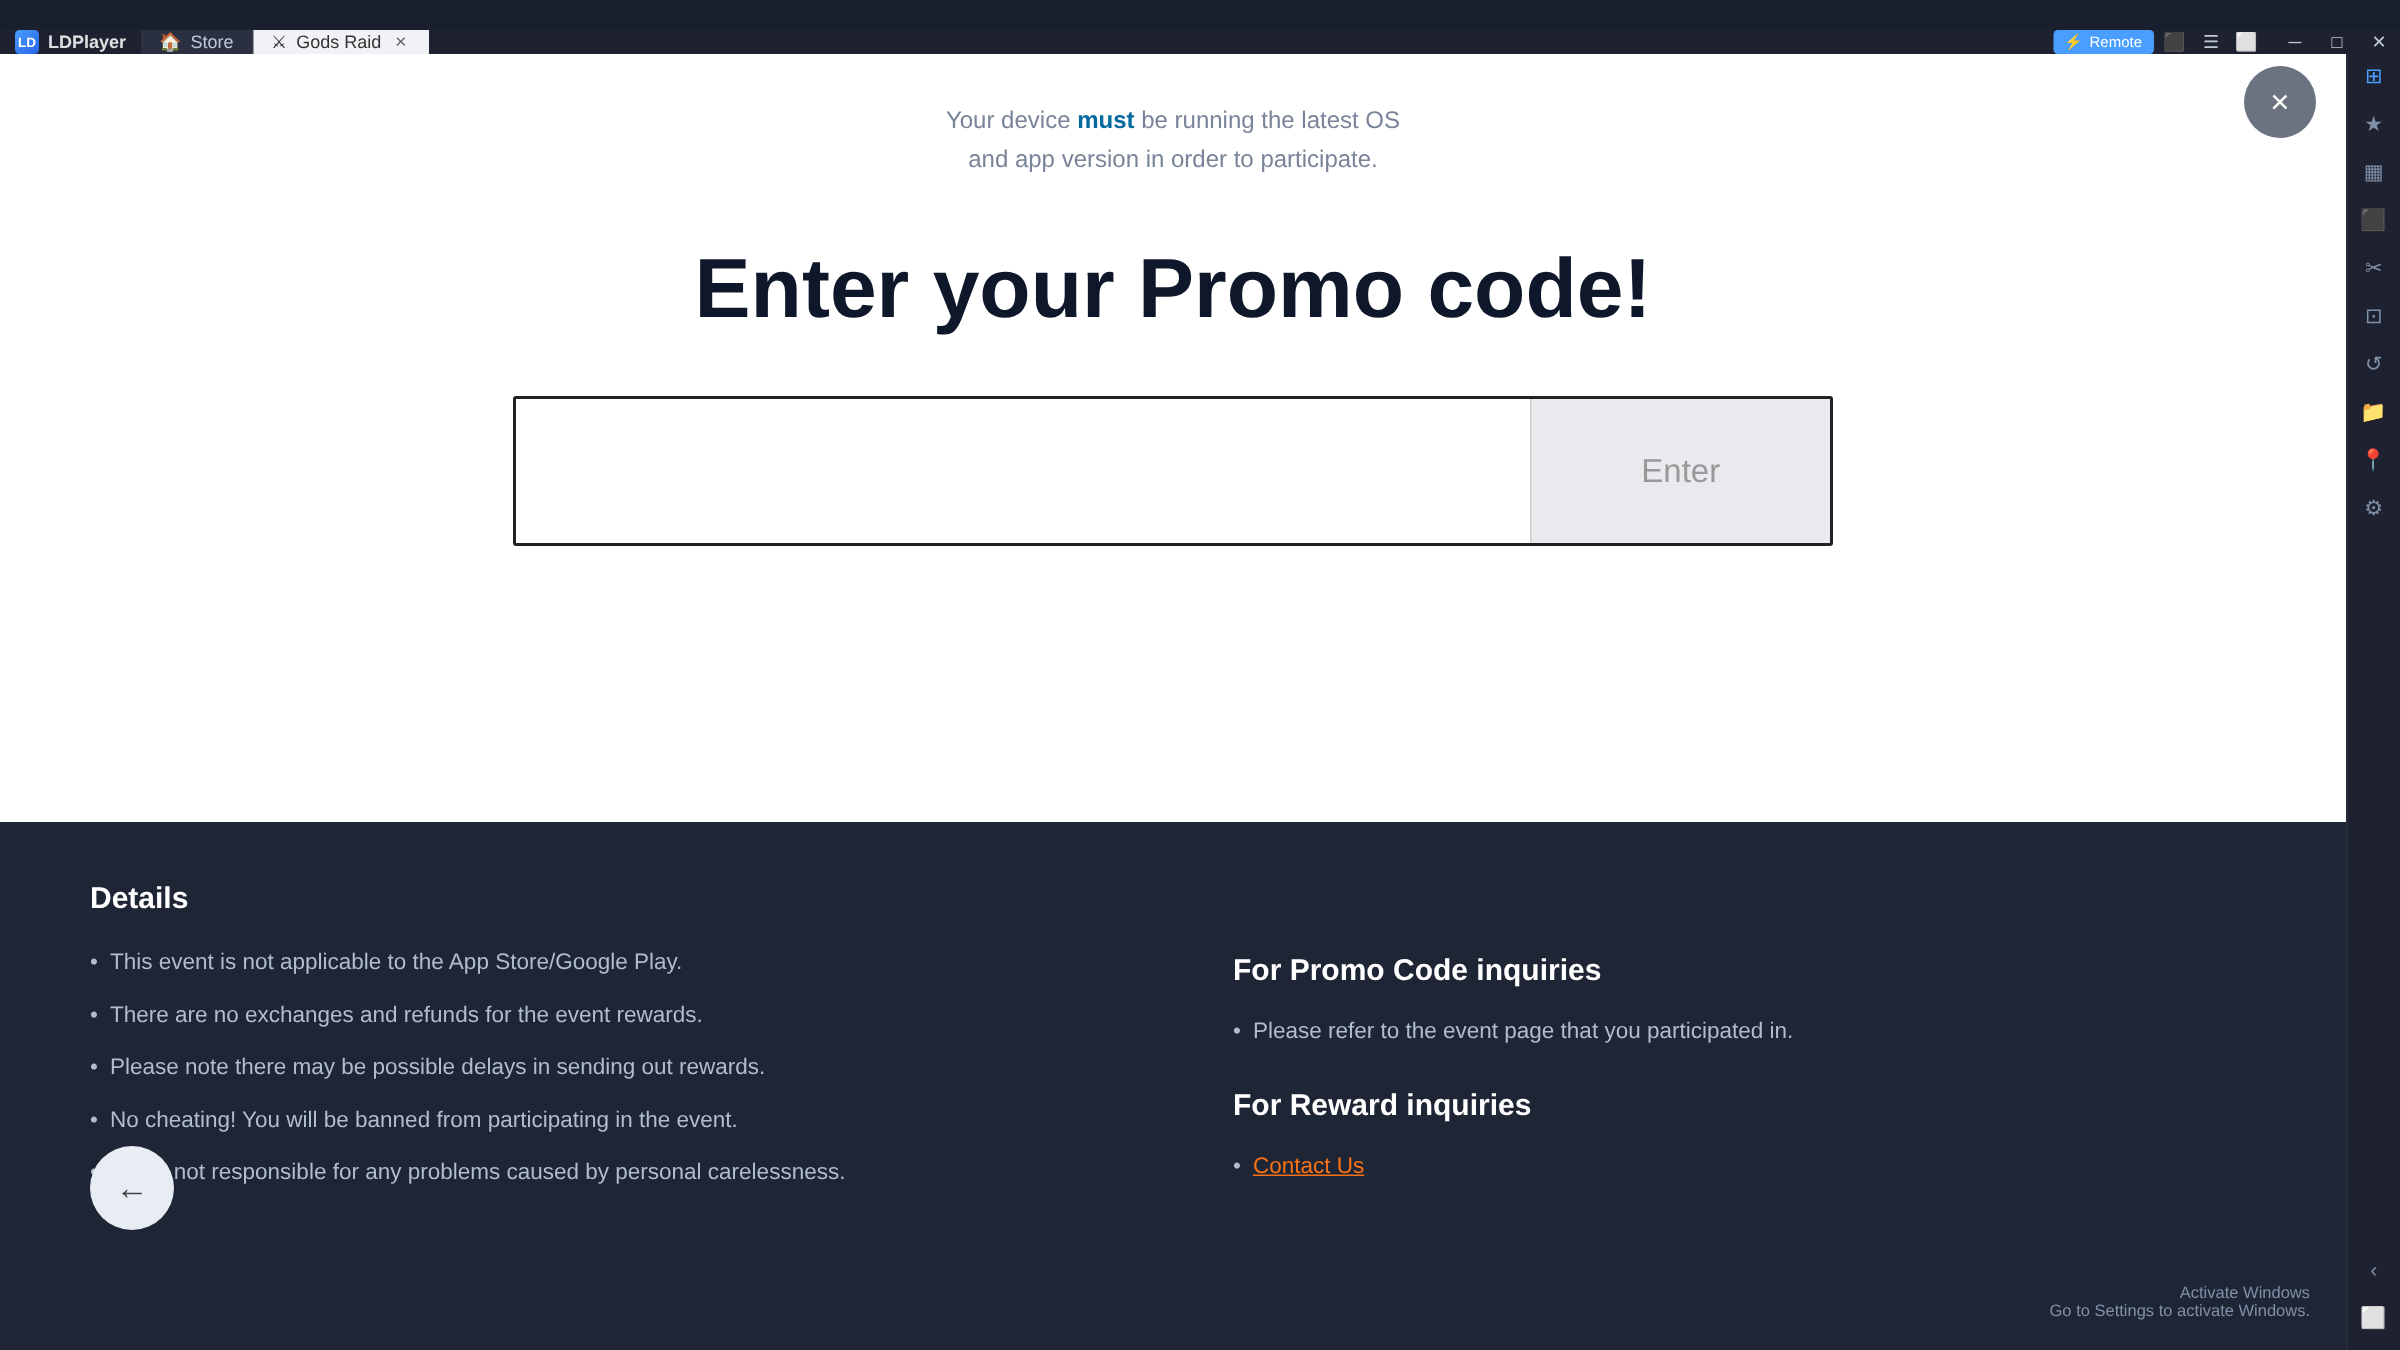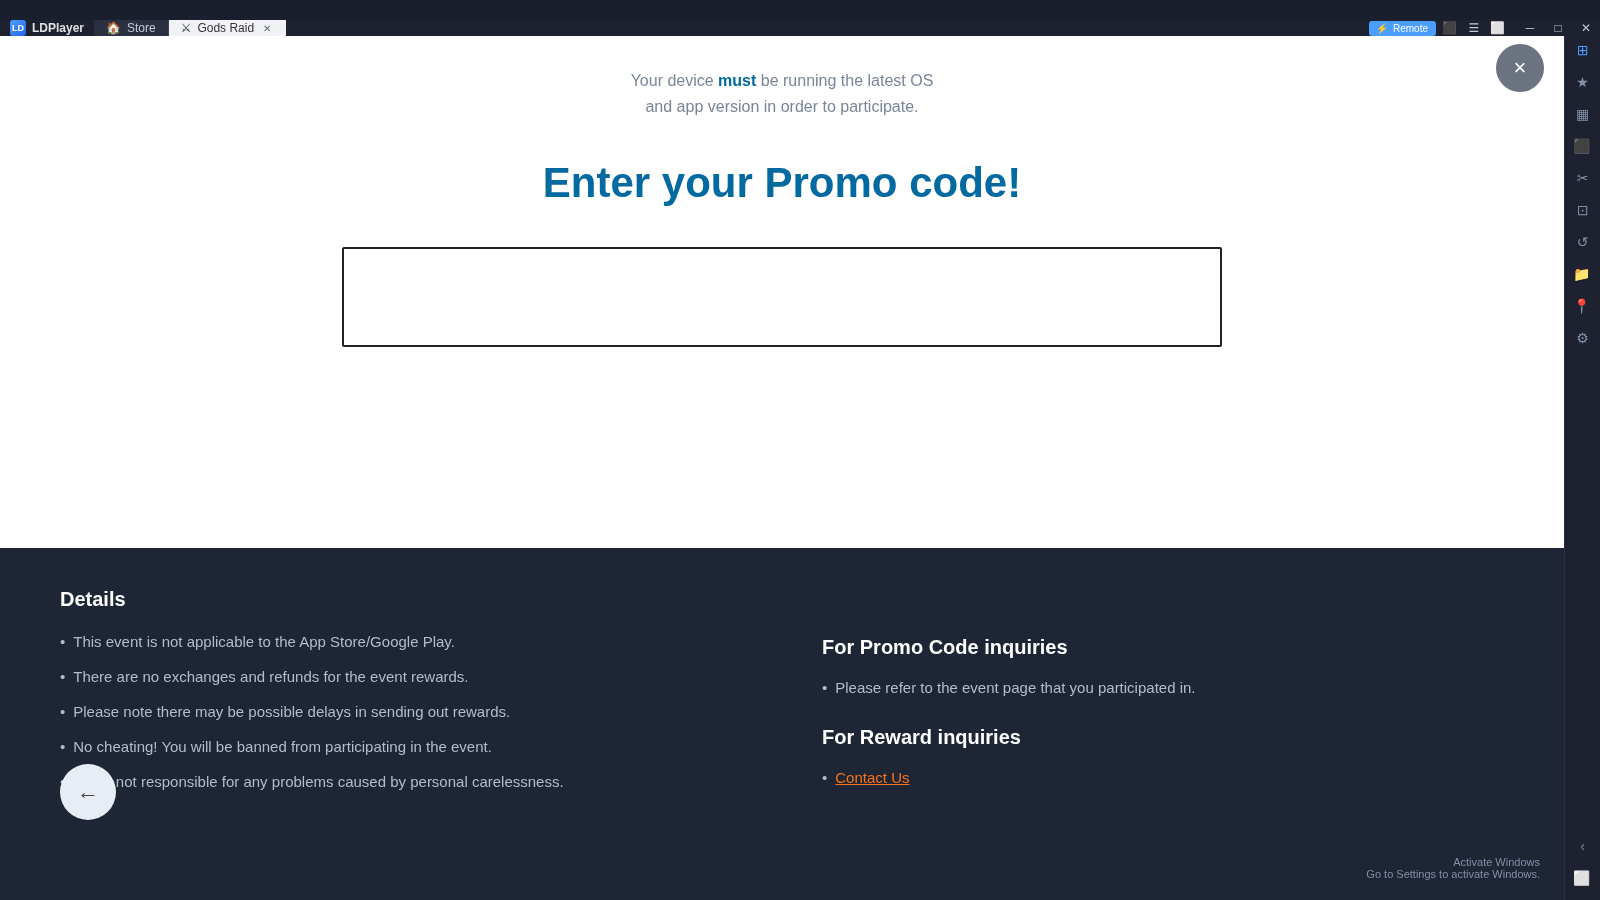--- a/index.html
+++ b/index.html
@@ -199,23 +199,23 @@
       line-height: 1.6;
       margin-top: 10px;
       margin-bottom: 40px;
     }
     .device-notice strong {
       color: #0369a1;
       font-weight: bold;
     }
 
     .promo-title {
-      font-size: 42px;
+      font-size: 56px;
       font-weight: bold;
-      color: #0369a1;
+      color: #0f172a;
       margin-bottom: 40px;
       text-align: center;
     }
 
     .promo-input-row {
       display: flex;
       width: 880px;
       height: 100px;
       border: 2px solid #222;
       border-radius: 2px;
@@ -374,20 +374,23 @@
     <p class="device-notice">
       <span>Your device </span>
       <strong>must</strong>
       <span> be running the latest OS<br>and app version in order to participate.</span>
     </p>
 
     <h1 class="promo-title">Enter your Promo code!</h1>
 
     <div class="promo-input-row">
       <input class="promo-input" type="text" placeholder="" style="">
+      <button class="enter-btn">
+        <span>Enter</span>
+      </button>
     </div>
   </div>
 
   <div class="dark-section">
 
     <div class="details-col">
       <h2 class="section-heading">Details</h2>
       <ul class="bullet-list">
         <li class="bullet-item">
           <span class="bullet-dot">•</span>

